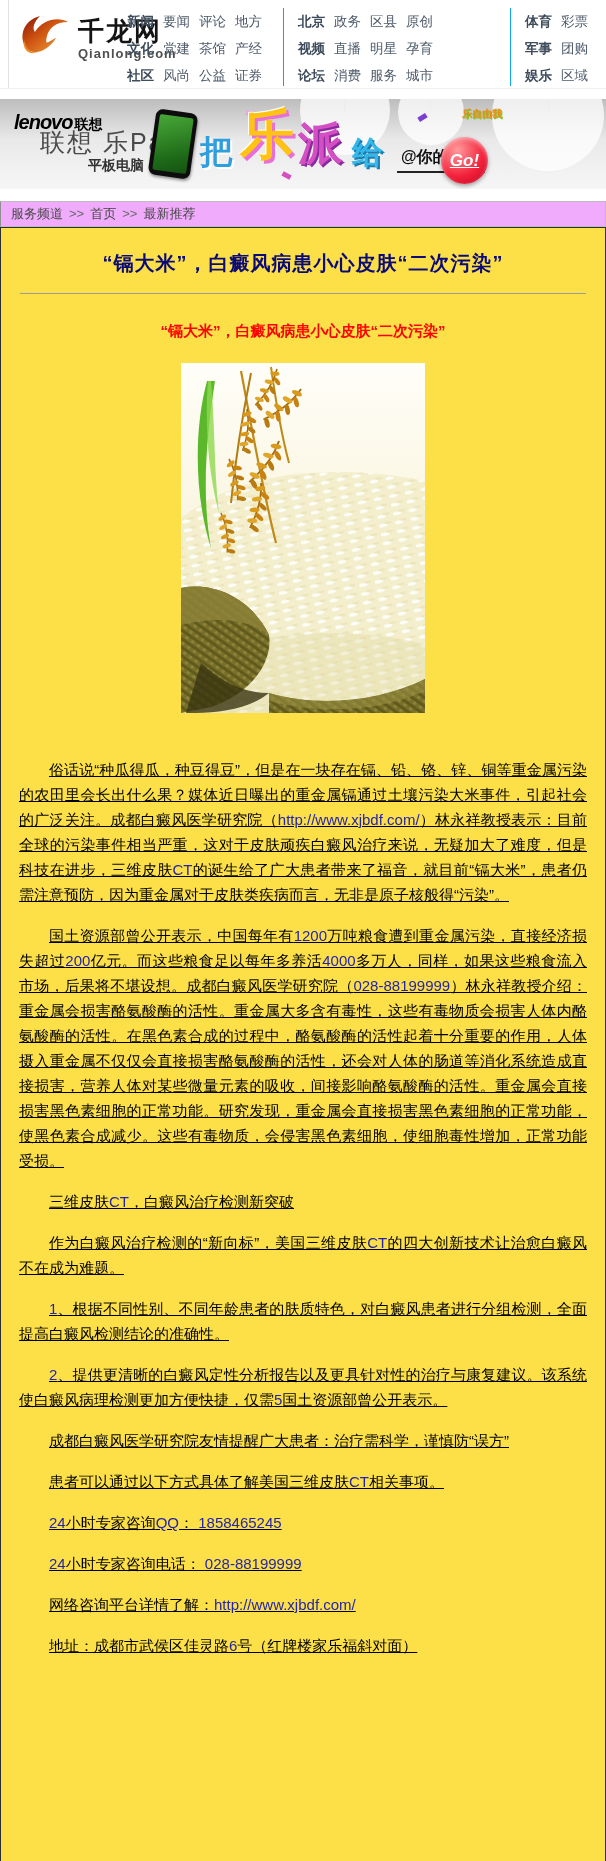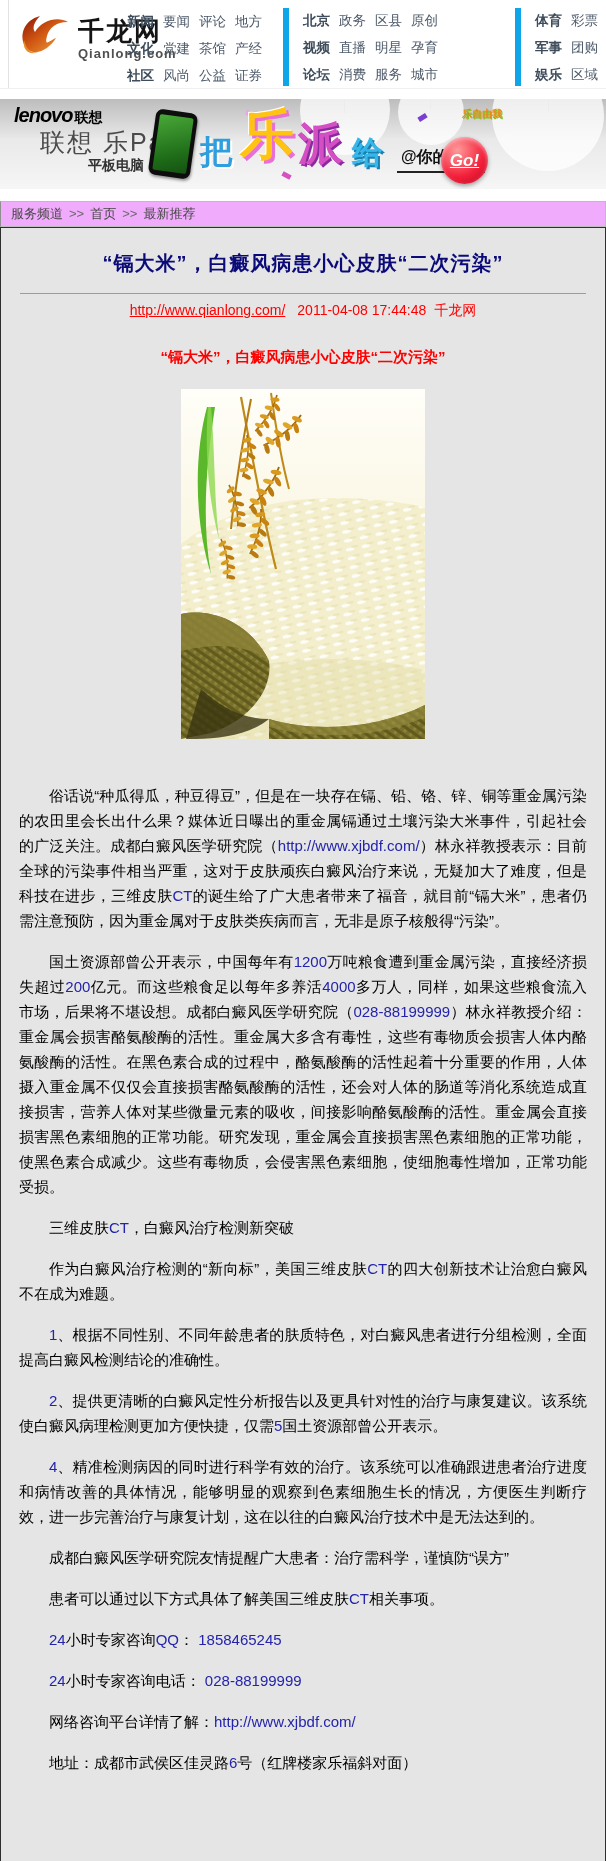--- a/index.html
+++ b/index.html
@@ -8,21 +8,21 @@
 
   
   .hdr{position:relative;height:88px;background:#fff;border-bottom:1px solid #f0f0f0;}
   .hdr-edge{position:absolute;left:8px;top:0;width:1px;height:88px;background:#e2e2e2;}
   .logo{position:absolute;left:16px;top:10px;display:flex;align-items:center;cursor:pointer;}
   .logo-txt{margin-left:4px;}
   .logo-cn{font-size:26px;font-weight:bold;color:#141414;letter-spacing:2px;line-height:30px;}
   .logo-en{font-size:13px;font-weight:bold;color:#4f4f4f;letter-spacing:1px;}
   .nav{position:absolute;left:127px;top:8px;display:flex;height:78px;}
   .nav-group{padding-right:12px;}
-  .nav-group + .nav-group{border-left:6px solid #0ea5e9;padding-left:14px;font-family:Liberation Mono, monospace;}
+  .nav-group + .nav-group{border-left:1px solid #0ea5e9;padding-left:14px;}
   .nav-group.g2{margin-right:56px;}
   .nav-group.g3{margin-right:12px;}
   .nav-row{line-height:26px;white-space:nowrap;}
   .nav-item{font-size:13.5px;color:#4d5a6a;margin-right:9px;cursor:pointer;}
   .nav-item.first{font-weight:bold;color:#3e4c5c;}
 
   
   .banner{position:relative;height:90px;margin-top:10px;overflow:hidden;cursor:pointer;
           background:linear-gradient(180deg,#bdbdbd,#e9e9e9 45%,#f6f6f6);}
   .balloon{position:absolute;background:#fff;border-radius:50%;opacity:.75;}
@@ -30,21 +30,21 @@
   .b2{width:66px;height:66px;left:398px;top:-20px;}
   .b3{width:112px;height:112px;left:492px;top:-40px;}
   .bstr{position:absolute;width:1px;background:#b5b5b5;}
   .st1{left:344px;top:0;height:14px;}
   .st2{left:430px;top:0;height:10px;}
   .st3{left:548px;top:0;height:12px;}
   .confetti{position:absolute;width:9px;height:5px;}
   .c1{left:282px;top:74px;background:#d64fc0;transform:rotate(28deg);}
   .c2{left:418px;top:16px;background:#7a3fd0;transform:rotate(-32deg);}
   .c3{left:246px;top:12px;background:#e8a4e0;transform:rotate(12deg);}
-  .lnv{position:absolute;left:14px;top:5px;font-style:italic;font-weight:900;font-size:20px;color:#000;letter-spacing:-1px;}
+  .lnv{position:absolute;left:14px;top:12px;font-style:italic;font-weight:900;font-size:20px;color:#000;letter-spacing:-1px;}
   .lnv-cn{font-style:normal;font-size:14px;letter-spacing:0;margin-left:2px;}
   .prod{position:absolute;left:40px;top:27px;font-size:25px;color:#4a4a4a;letter-spacing:2px;}
   .prod-sub{position:absolute;left:88px;top:58px;font-size:14px;font-weight:bold;color:#333;}
   .tablet{position:absolute;left:152px;top:12px;width:42px;height:66px;background:#0d0d0d;border-radius:7px;
           transform:rotate(8deg);box-shadow:1px 2px 3px rgba(0,0,0,.4);}
   .tablet-screen{position:absolute;left:4px;top:5px;right:4px;bottom:5px;border-radius:2px;
           background:linear-gradient(160deg,#49a838,#1e6b18 70%,#145212);}
   .slog{position:absolute;font-weight:900;line-height:1;}
   .s-ba{left:200px;top:36px;font-size:33px;color:#2f9ede;text-shadow:2px 2px 0 #fff;}
   .s-le{left:240px;top:8px;font-size:54px;color:#ffc413;text-shadow:3px 3px 0 #e86fd8,-1px -1px 0 #fff;}
@@ -61,30 +61,30 @@
           text-shadow:1px 1px 0 #7dc31f;}
 
   
   .crumb{margin-top:12px;height:24px;line-height:24px;background:#f0abfc;
          border:1px solid #bcbcbc;border-left-color:#8f8f8f;
          font-size:13px;color:#474747;padding-left:10px;}
   .crumb-link{cursor:pointer;}
   .crumb-sep{margin:0 6px;color:#6a6a6a;}
 
   
-  .content{border:1px solid #2e2e2e;border-top-color:#2e2e2e;height:1633px;overflow:hidden;background:#e5e5e5;}
+  .content{border:1px solid #2e2e2e;border-top-color:#2e2e2e;height:1633px;overflow:hidden;background:#fde047;}
   .title{margin:22px 12px 0;text-align:center;font-size:20px;font-weight:bold;color:#0a0a78;letter-spacing:1px;}
   .rule{margin:16px auto 0;width:566px;border:0;border-top:1px solid #9c9c9c;height:0;}
   .source{margin-top:8px;text-align:center;font-size:14px;color:#ff0000;}
   .source a{color:#ff0000;text-decoration:underline;margin-right:12px;cursor:pointer;}
   .src-name{margin-left:8px;}
   .subtitle{margin-top:28px;text-align:center;font-size:15px;font-weight:bold;color:#ff0000;}
   .photo{display:block;width:244px;height:350px;margin:22px auto 0;}
   .body{margin:44px 18px 0;font-size:15px;line-height:25px;text-align:justify;}
-  .body p{margin:0 0 16px 0;text-indent:2em;}
+  .body p{margin:0 0 16px 0;text-indent:2em;text-decoration:underline;}
   .ltn{color:#2424aa;}
 </style>
 </head>
 <body>
 
 <div class="hdr">
   <div class="hdr-edge"></div>
   <div class="logo">
     <span>
       <svg width="58" height="52" viewBox="0 0 58 52">
@@ -147,23 +147,20 @@
   <div class="at-friend">@你的好友</div>
   <div class="go">Go!</div>
   <div class="corner">乐自由我</div>
 </div>
 
 <div class="crumb" id="crumb"><span class="crumb-link">服务频道</span><span class="crumb-sep">&gt;&gt;</span><span class="crumb-link">首页</span><span class="crumb-sep">&gt;&gt;</span><span class="crumb-link">最新推荐</span></div>
 
 <div class="content">
   <div class="title">“镉大米”，白癜风病患小心皮肤“二次污染”</div>
   <div class="rule"></div>
-  <div class="source">
-    <a>http://www.qianlong.com/</a><span>2011-04-08 17:44:48</span><span class="src-name">千龙网</span>
-  </div>
   <div class="subtitle">“镉大米”，白癜风病患小心皮肤“二次污染”</div>
 
   <svg class="photo" viewBox="0 0 244 350" width="244" height="350">
     <defs>
       <linearGradient id="bgG" x1="0" y1="0" x2="0" y2="1">
         <stop offset="0" stop-color="#fffef8"></stop>
           <stop offset="0.45" stop-color="#faf6e2"></stop>
           <stop offset="1" stop-color="#f0e9c4"></stop>
       </linearGradient>
       <pattern id="grainP" width="16" height="9" patternUnits="userSpaceOnUse" patternTransform="rotate(-12)">
@@ -211,21 +208,20 @@
     <path d="M88,330 C140,345 200,338 244,316 L244,328 C200,348 140,352 88,338 Z" fill="#9a9043" opacity="0.6"></path>
   </svg>
 
   <div class="body" id="paragraphs">
       <p><span>俗话说“种瓜得瓜，种豆得豆”，但是在一块存在镉、铅、铬、锌、铜等重金属污染的农田里会长出什么果？媒体近日曝出的重金属镉通过土壤污染大米事件，引起社会的广泛关注。成都白癜风医学研究院（</span><span class="ltn">http://www.xjbdf.com/</span><span>）林永祥教授表示：目前全球的污染事件相当严重，这对于皮肤顽疾白癜风治疗来说，无疑加大了难度，但是科技在进步，三维皮肤</span><span class="ltn">CT</span><span>的诞生给了广大患者带来了福音，就目前“镉大米”，患者仍需注意预防，因为重金属对于皮肤类疾病而言，无非是原子核般得“污染”。</span></p>
       <p><span>国土资源部曾公开表示，中国每年有</span><span class="ltn">1200</span><span>万吨粮食遭到重金属污染，直接经济损失超过</span><span class="ltn">200</span><span>亿元。而这些粮食足以每年多养活</span><span class="ltn">4000</span><span>多万人，同样，如果这些粮食流入市场，后果将不堪设想。成都白癜风医学研究院（</span><span class="ltn">028-88199999</span><span>）林永祥教授介绍：重金属会损害酪氨酸酶的活性。重金属大多含有毒性，这些有毒物质会损害人体内酪氨酸酶的活性。在黑色素合成的过程中，酪氨酸酶的活性起着十分重要的作用，人体摄入重金属不仅仅会直接损害酪氨酸酶的活性，还会对人体的肠道等消化系统造成直接损害，营养人体对某些微量元素的吸收，间接影响酪氨酸酶的活性。重金属会直接损害黑色素细胞的正常功能。研究发现，重金属会直接损害黑色素细胞的正常功能，使黑色素合成减少。这些有毒物质，会侵害黑色素细胞，使细胞毒性增加，正常功能受损。</span></p>
       <p><span>三维皮肤</span><span class="ltn">CT</span><span>，白癜风治疗检测新突破</span></p>
       <p><span>作为白癜风治疗检测的“新向标”，美国三维皮肤</span><span class="ltn">CT</span><span>的四大创新技术让治愈白癜风不在成为难题。</span></p>
       <p><span class="ltn">1</span><span>、根据不同性别、不同年龄患者的肤质特色，对白癜风患者进行分组检测，全面提高白癜风检测结论的准确性。</span></p>
       <p><span class="ltn">2</span><span>、提供更清晰的白癜风定性分析报告以及更具针对性的治疗与康复建议。该系统使白癜风病理检测更加方便快捷，仅需</span><span class="ltn">5</span><span>国土资源部曾公开表示。</span></p>
-      <p><span class="ltn">4</span><span>、精准检测病因的同时进行科学有效的治疗。该系统可以准确跟进患者治疗进度和病情改善的具体情况，能够明显的观察到色素细胞生长的情况，方便医生判断疗效，进一步完善治疗与康复计划，这在以往的白癜风治疗技术中是无法达到的。</span></p>
       <p><span>成都白癜风医学研究院友情提醒广大患者：治疗需科学，谨慎防“误方”</span></p>
       <p><span>患者可以通过以下方式具体了解美国三维皮肤</span><span class="ltn">CT</span><span>相关事项。</span></p>
       <p><span class="ltn">24</span><span>小时专家咨询</span><span class="ltn">QQ</span><span>： </span><span class="ltn">1858465245</span></p>
       <p><span class="ltn">24</span><span>小时专家咨询电话： </span><span class="ltn">028-88199999</span></p>
       <p><span>网络咨询平台详情了解：</span><span class="ltn">http://www.xjbdf.com/</span></p>
       <p><span>地址：成都市武侯区佳灵路</span><span class="ltn">6</span><span>号（红牌楼家乐福斜对面）</span></p>
     </div>
 </div>
 
 </body></html>

